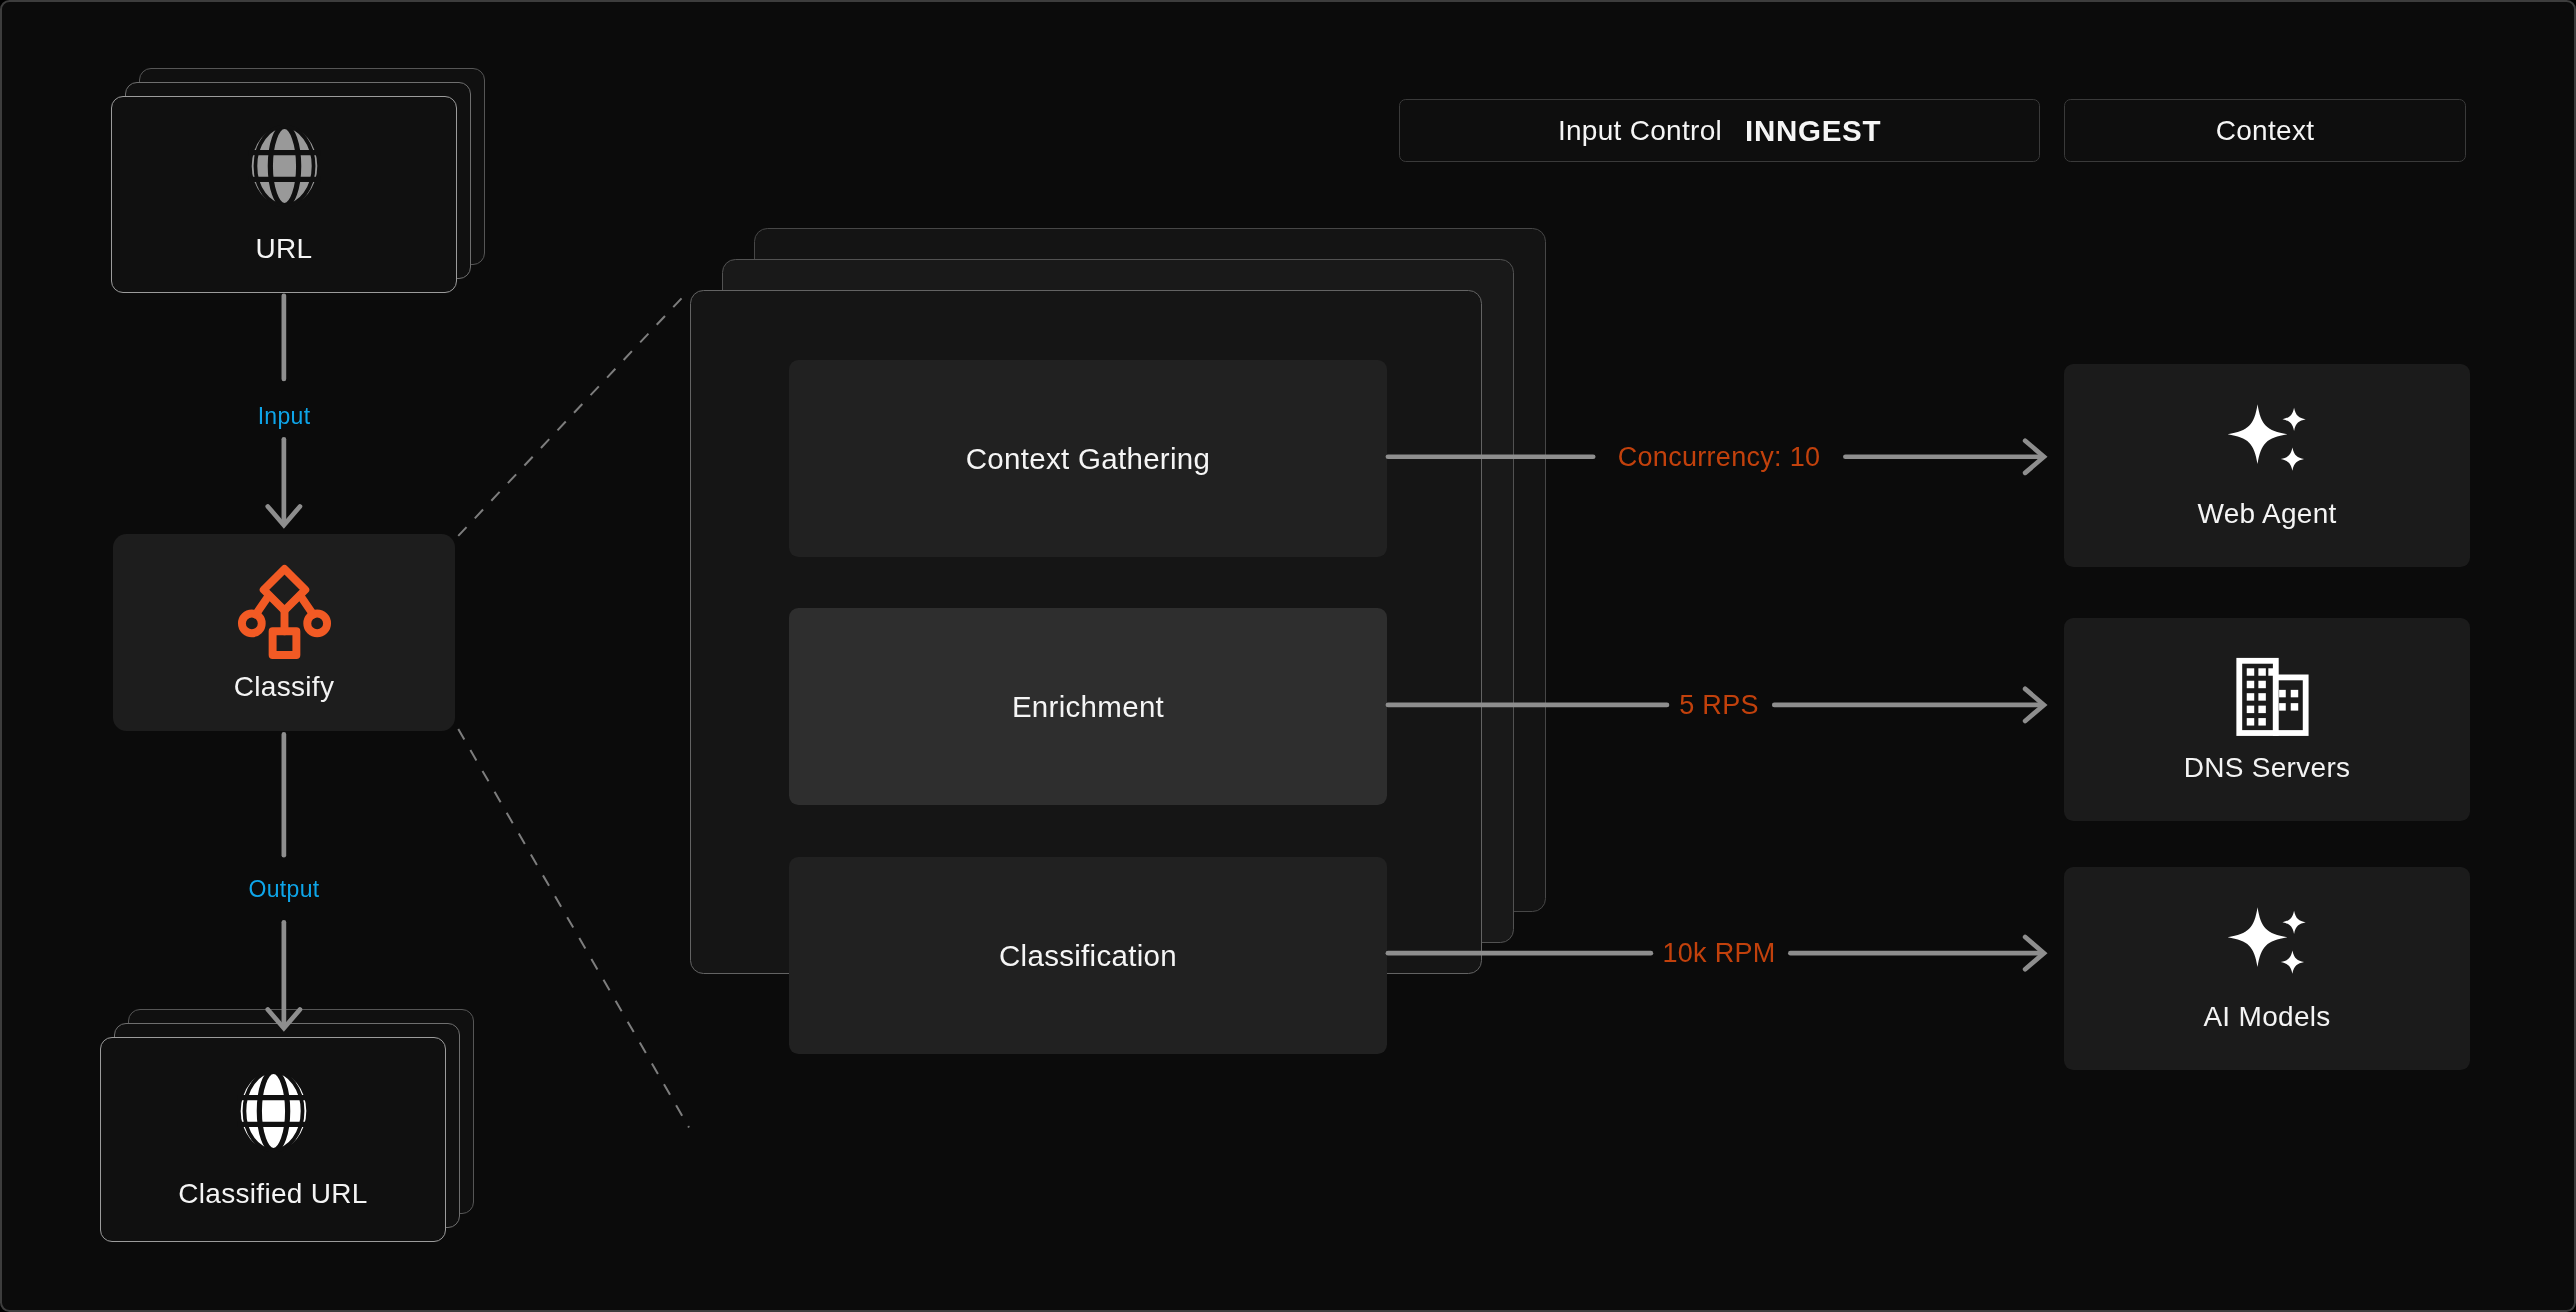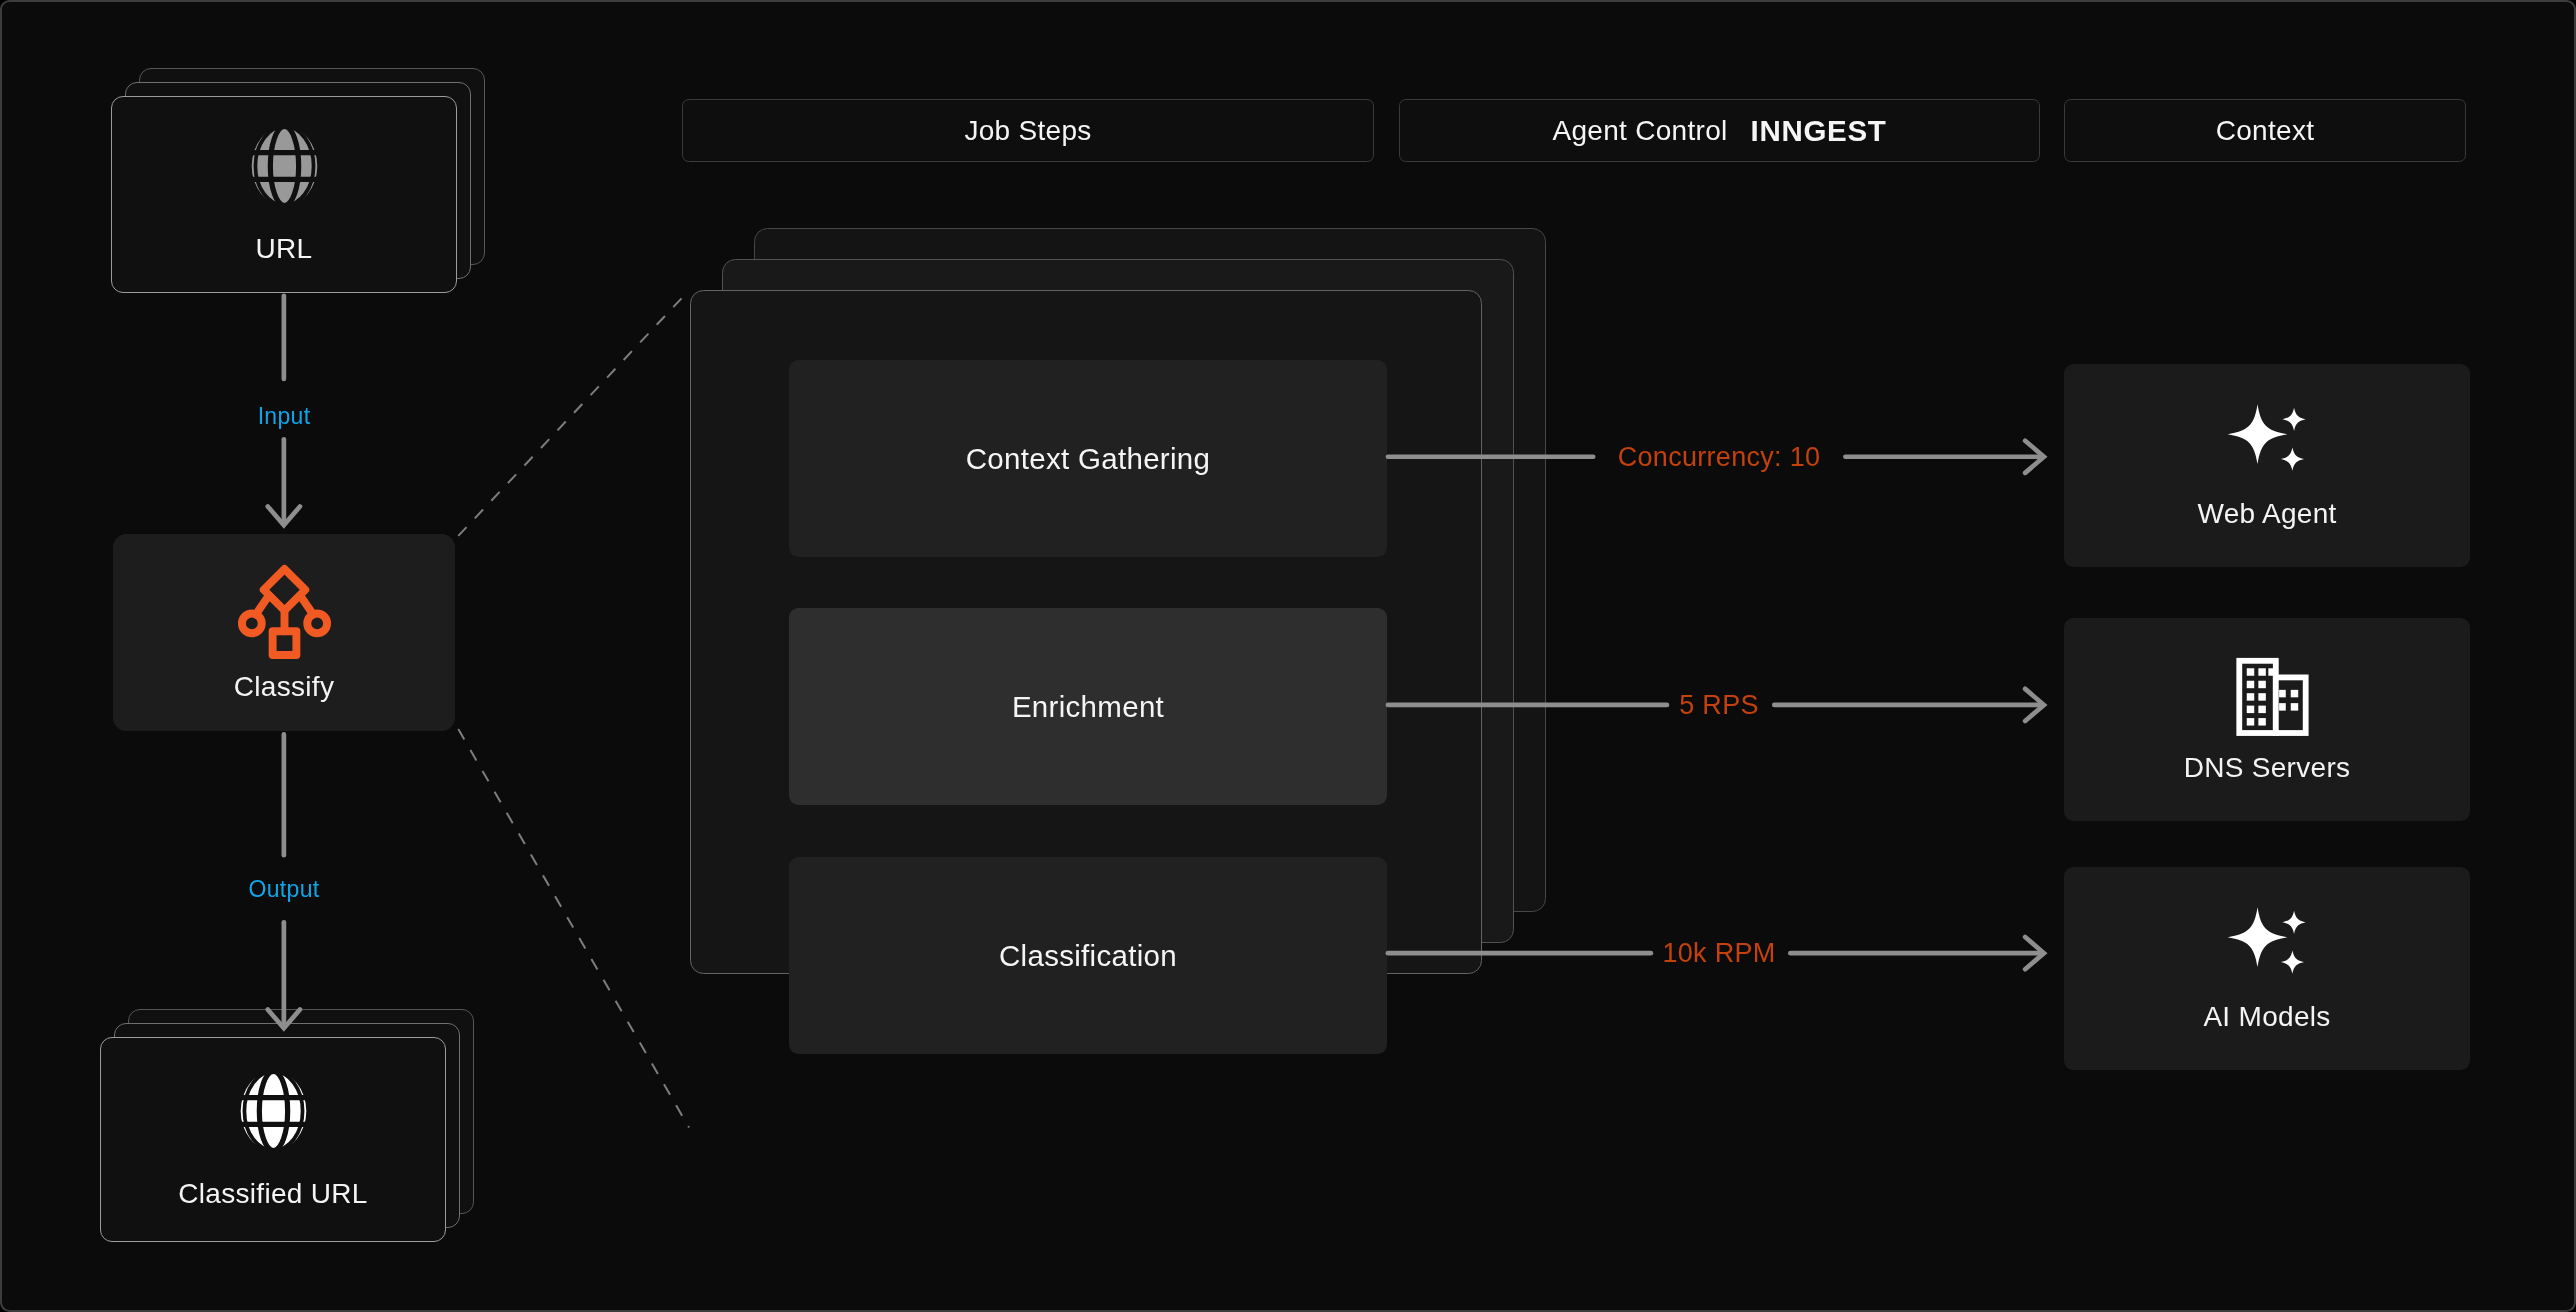--- a/index.html
+++ b/index.html
@@ -70,25 +70,22 @@
     font-size:27px; color:#c2410c; letter-spacing:0.3px;
   }
   svg.overlay{position:absolute; left:0; top:0; z-index:60; pointer-events:none;}
   .icon{line-height:0;}
 </style>
 </head>
 <body>
 
 <div class="frame">
 
-  <div class="hdr" style="left:680px; width:692px;">
-    <span>Job Steps</span>
-  </div>
   <div class="hdr" style="left:1397px; width:641px;">
-    <span>Agent Control</span>
+    <span>Input Control</span>
     <span class="logo">INNGEST</span>
   </div>
   <div class="hdr" style="left:2062px; width:402px;">
     <span>Context</span>
   </div>
 
   <div class="stack" style="left:109px; top:94px; width:346px; height:197px;">
     <div class="layer l2"></div>
     <div class="layer l1"></div>
     <div class="layer front">

